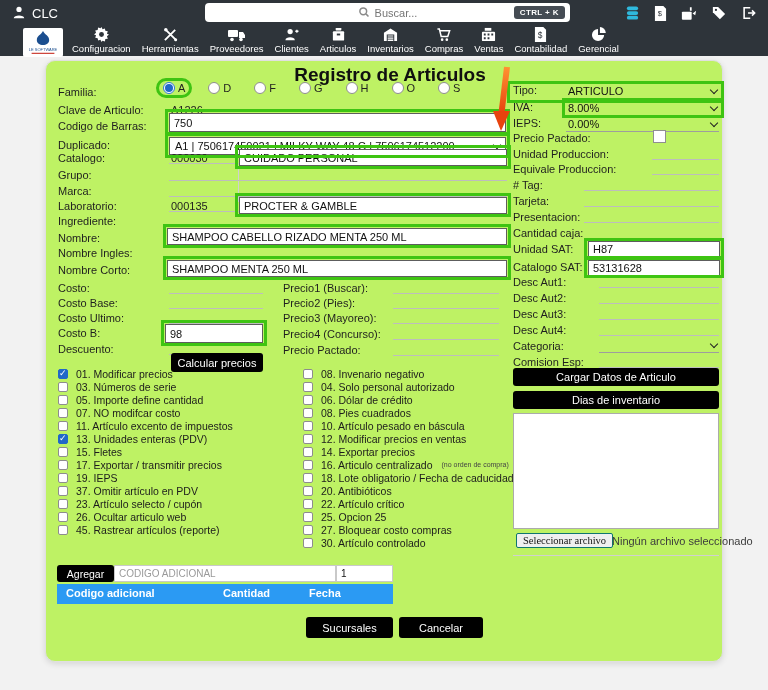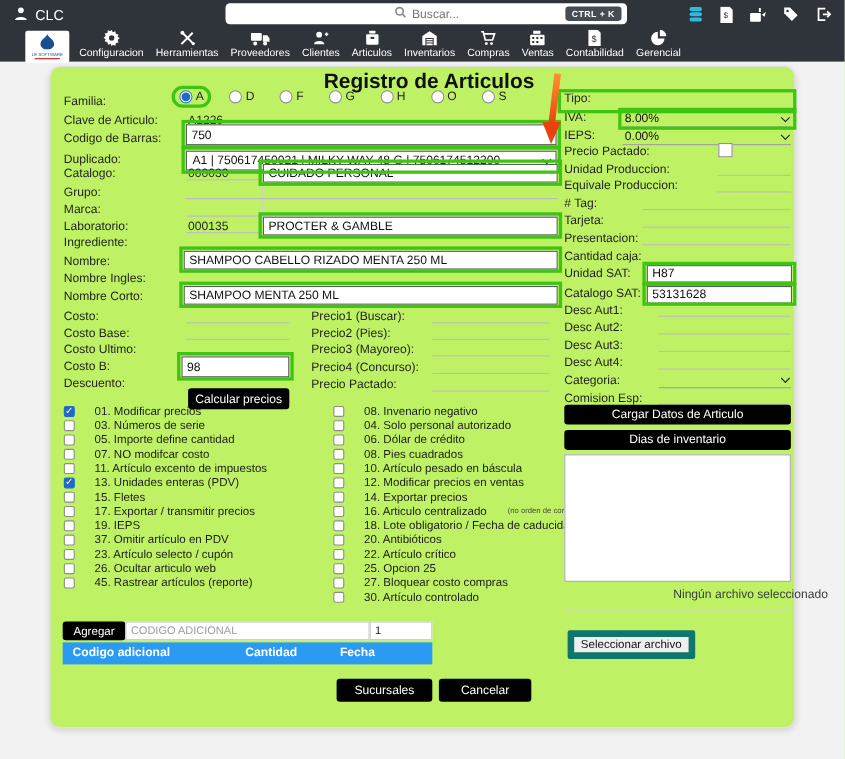--- a/index.html
+++ b/index.html
@@ -49,35 +49,35 @@
   .radio-item.annotated{border-color:var(--green);}
   .rdo{width:12px;height:12px;border:1px solid #8f8f8f;border-radius:50%;background:#fff;flex:none;}
   .radio-item.selected .rdo{border-color:#2f77d3;}
   .radio-item.selected .rdo::after{content:"";display:block;width:8px;height:8px;border-radius:50%;background:var(--check);margin:1px;}
   .rlbl{font-size:11px;color:#1f1f1f;}
 
   
   .opts{position:absolute;top:306px;}
   .opts-left{left:12px;}
   .opts-right{left:257px;}
-  .opt{height:13px;display:flex;align-items:center;gap:18px;cursor:pointer;}
+  .opt{height:13px;display:flex;align-items:center;gap:8px;cursor:pointer;}
   .cbx{width:10px;height:10px;border:1px solid #8d8d8d;border-radius:2px;background:#fff;flex:none;position:relative;}
   .opt.checked .cbx{background:var(--check);border-color:var(--check);}
   .opt.checked .cbx::after{content:"\2713";color:#fff;font-size:9px;position:absolute;left:0px;top:-2px;}
   .optl{font-size:10.5px;color:#1c1c1c;white-space:nowrap;}
   .optn{font-size:7px;color:#444;margin-left:1px;white-space:nowrap;}
 
   
   .in-plain{position:absolute;border:1px solid #c9c9c9;background:#fff;font-size:10px;color:#111;padding:0 4px;font-family:inherit;outline:none;}
   .in-plain::placeholder{color:#9a9a9a;}
   .thead{position:absolute;left:11px;top:523px;width:336px;height:20px;background:var(--blue);color:#fff;font-size:11px;font-weight:bold;}
   .thead span{position:absolute;top:3px;}
 
   .imgbox{position:absolute;border:1px solid #ababab;background:#fff;}
-  .file-btn{position:absolute;border:6px solid #0f766e;background:#efefef;font-size:10.5px;color:#111;padding:1px 6px;border-radius:2px;font-family:Liberation Sans, sans-serif;cursor:pointer;margin-top:40px;}
+  .file-btn{position:absolute;border:1px solid #0f766e;background:#efefef;font-size:10.5px;color:#111;padding:1px 6px;border-radius:2px;font-family:Liberation Serif, serif;cursor:pointer;}
   .file-status{position:absolute;font-size:11px;color:#3c3c3c;white-space:nowrap;}
   .hr{position:absolute;border-top:1px solid #d0d0d0;}
   .arrow-svg{position:absolute;z-index:7;pointer-events:none;}
 </style>
 </head>
 <body>
 
 <div class="topbar">
   <div class="user">
     <span><svg width="14" height="14" viewBox="0 0 16 16">
@@ -515,20 +515,24 @@
   <div class="lbl" style="left:467px;top:182px">Unidad SAT:</div>
   <div class="lbl" style="left:467px;top:200px">Catalogo SAT:</div>
   <div class="lbl" style="left:467px;top:215px">Desc Aut1:</div>
   <div class="lbl" style="left:467px;top:231px">Desc Aut2:</div>
   <div class="lbl" style="left:467px;top:247px">Desc Aut3:</div>
   <div class="lbl" style="left:467px;top:263px">Desc Aut4:</div>
   <div class="lbl" style="left:467px;top:279px">Categoria:</div>
   <div class="lbl" style="left:467px;top:295px">Comision Esp:</div>
 
   <div class="annot" style="left:461px;top:20px;width:217px;height:22px"></div>
+  <div class="selrow" style="left:520px;top:23px;width:153px">
+    <span>ARTICULO</span>
+    <span class="chev"></span>
+  </div>
   <div class="annot" style="left:516px;top:37px;width:162px;height:20px"></div>
   <div class="selrow" style="left:520px;top:40px;width:153px">
     <span>8.00%</span>
     <span class="chev"></span>
   </div>
   <div class="selrow" style="left:520px;top:56px;width:153px">
     <span>0.00%</span>
     <span class="chev"></span>
   </div>
 

